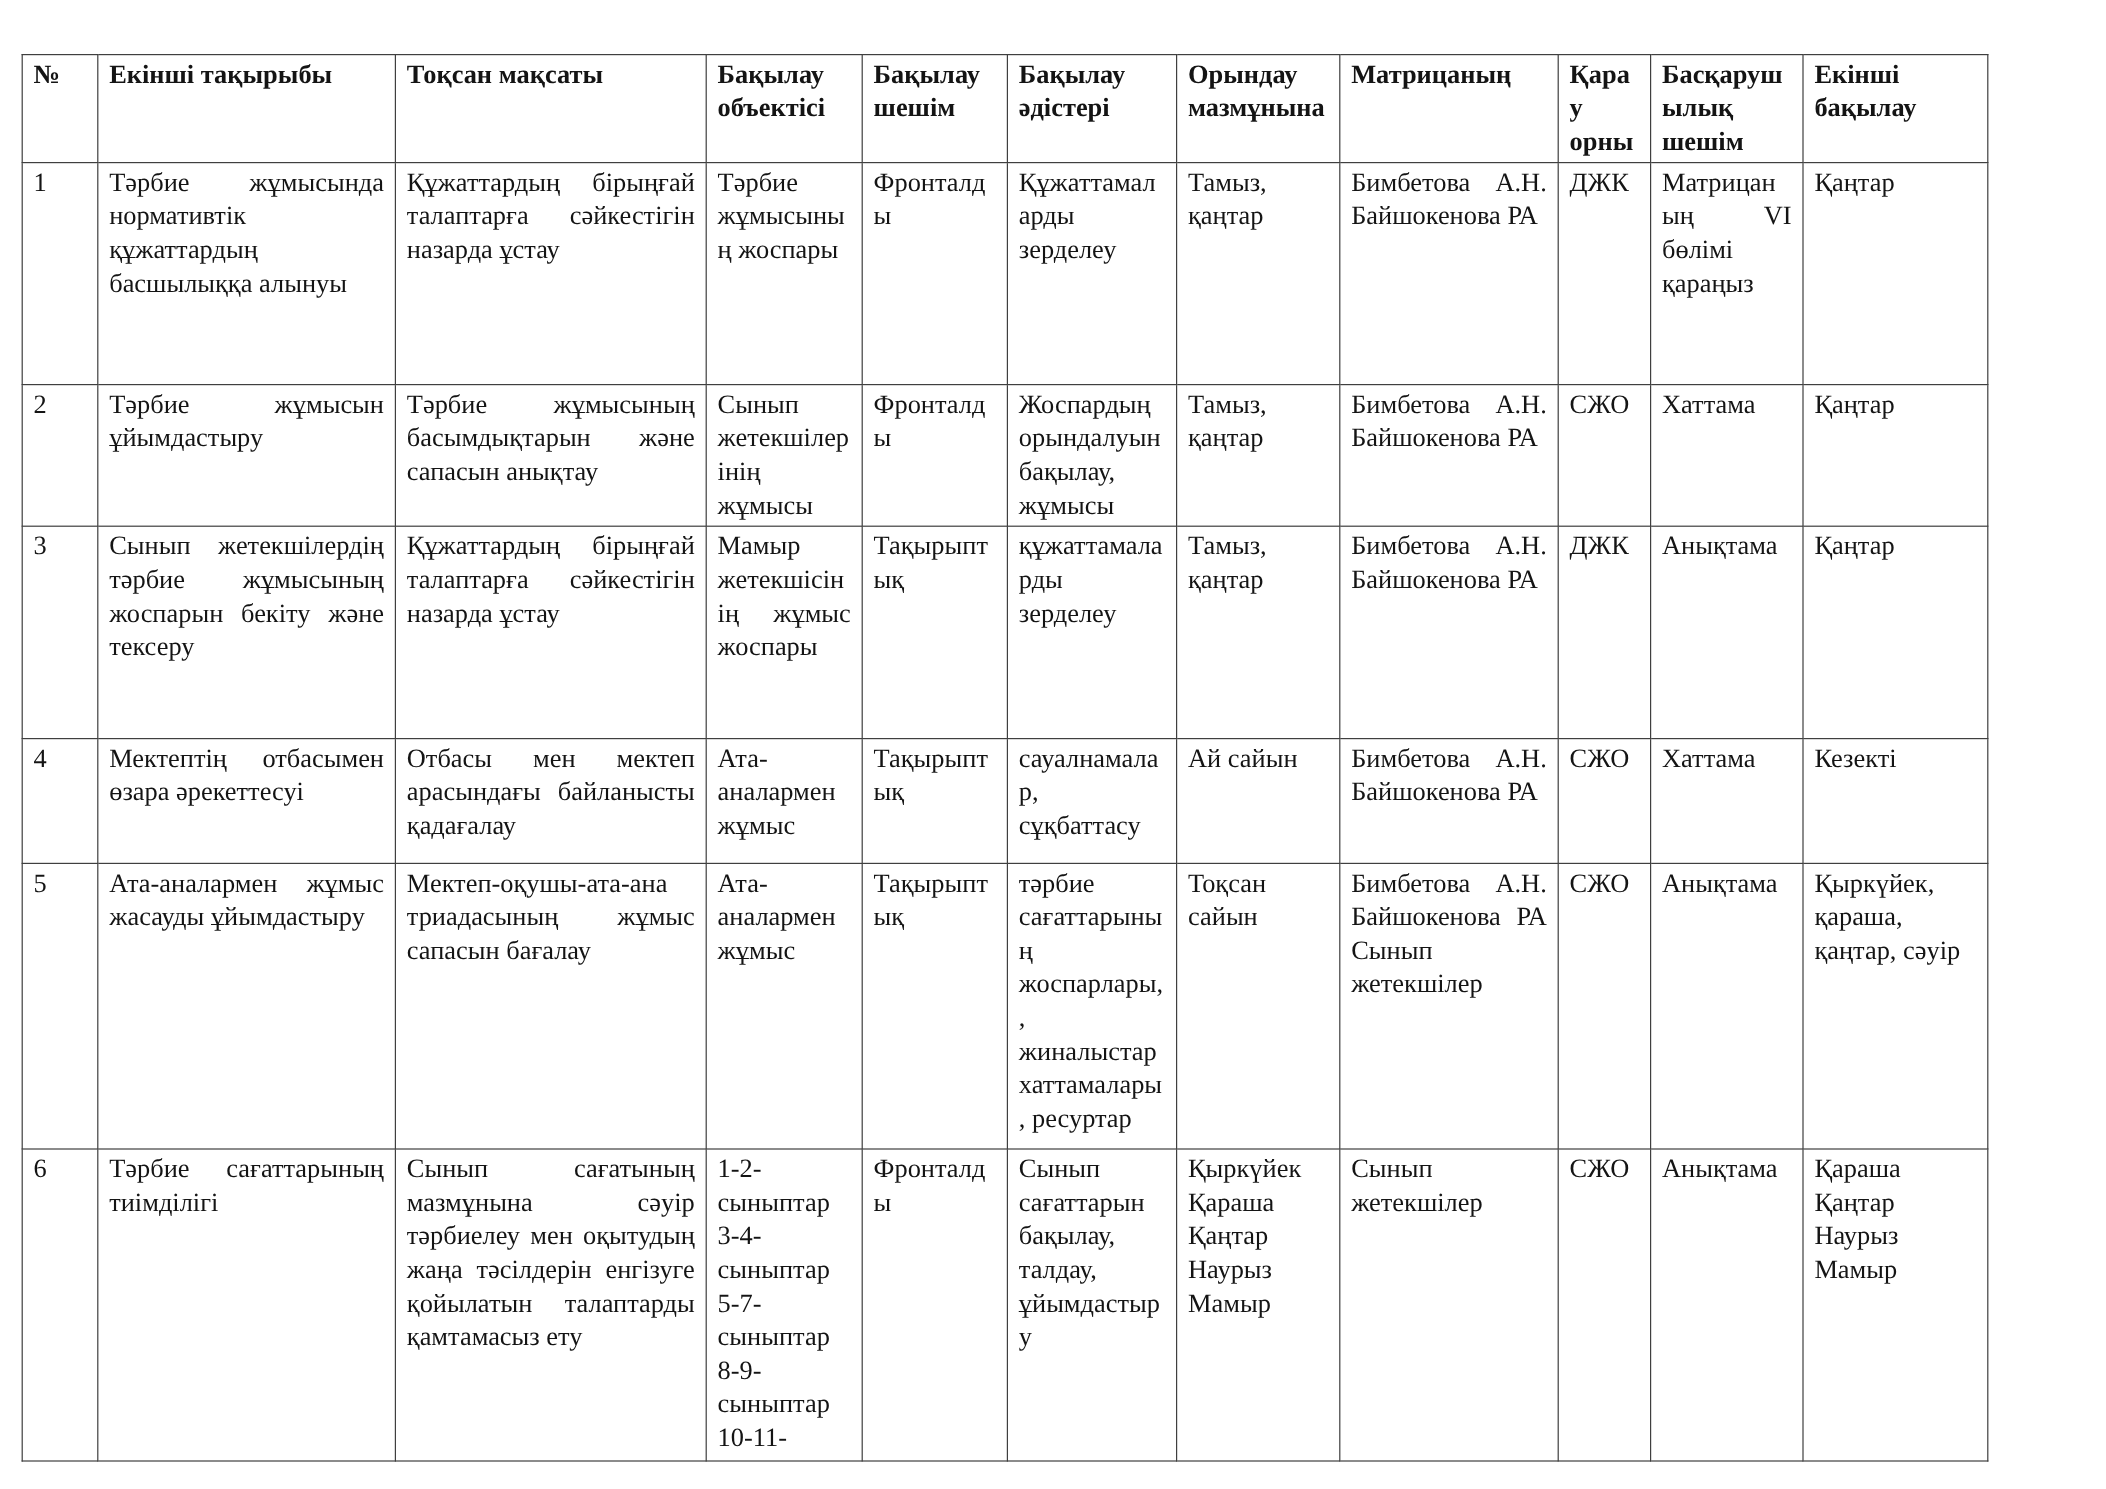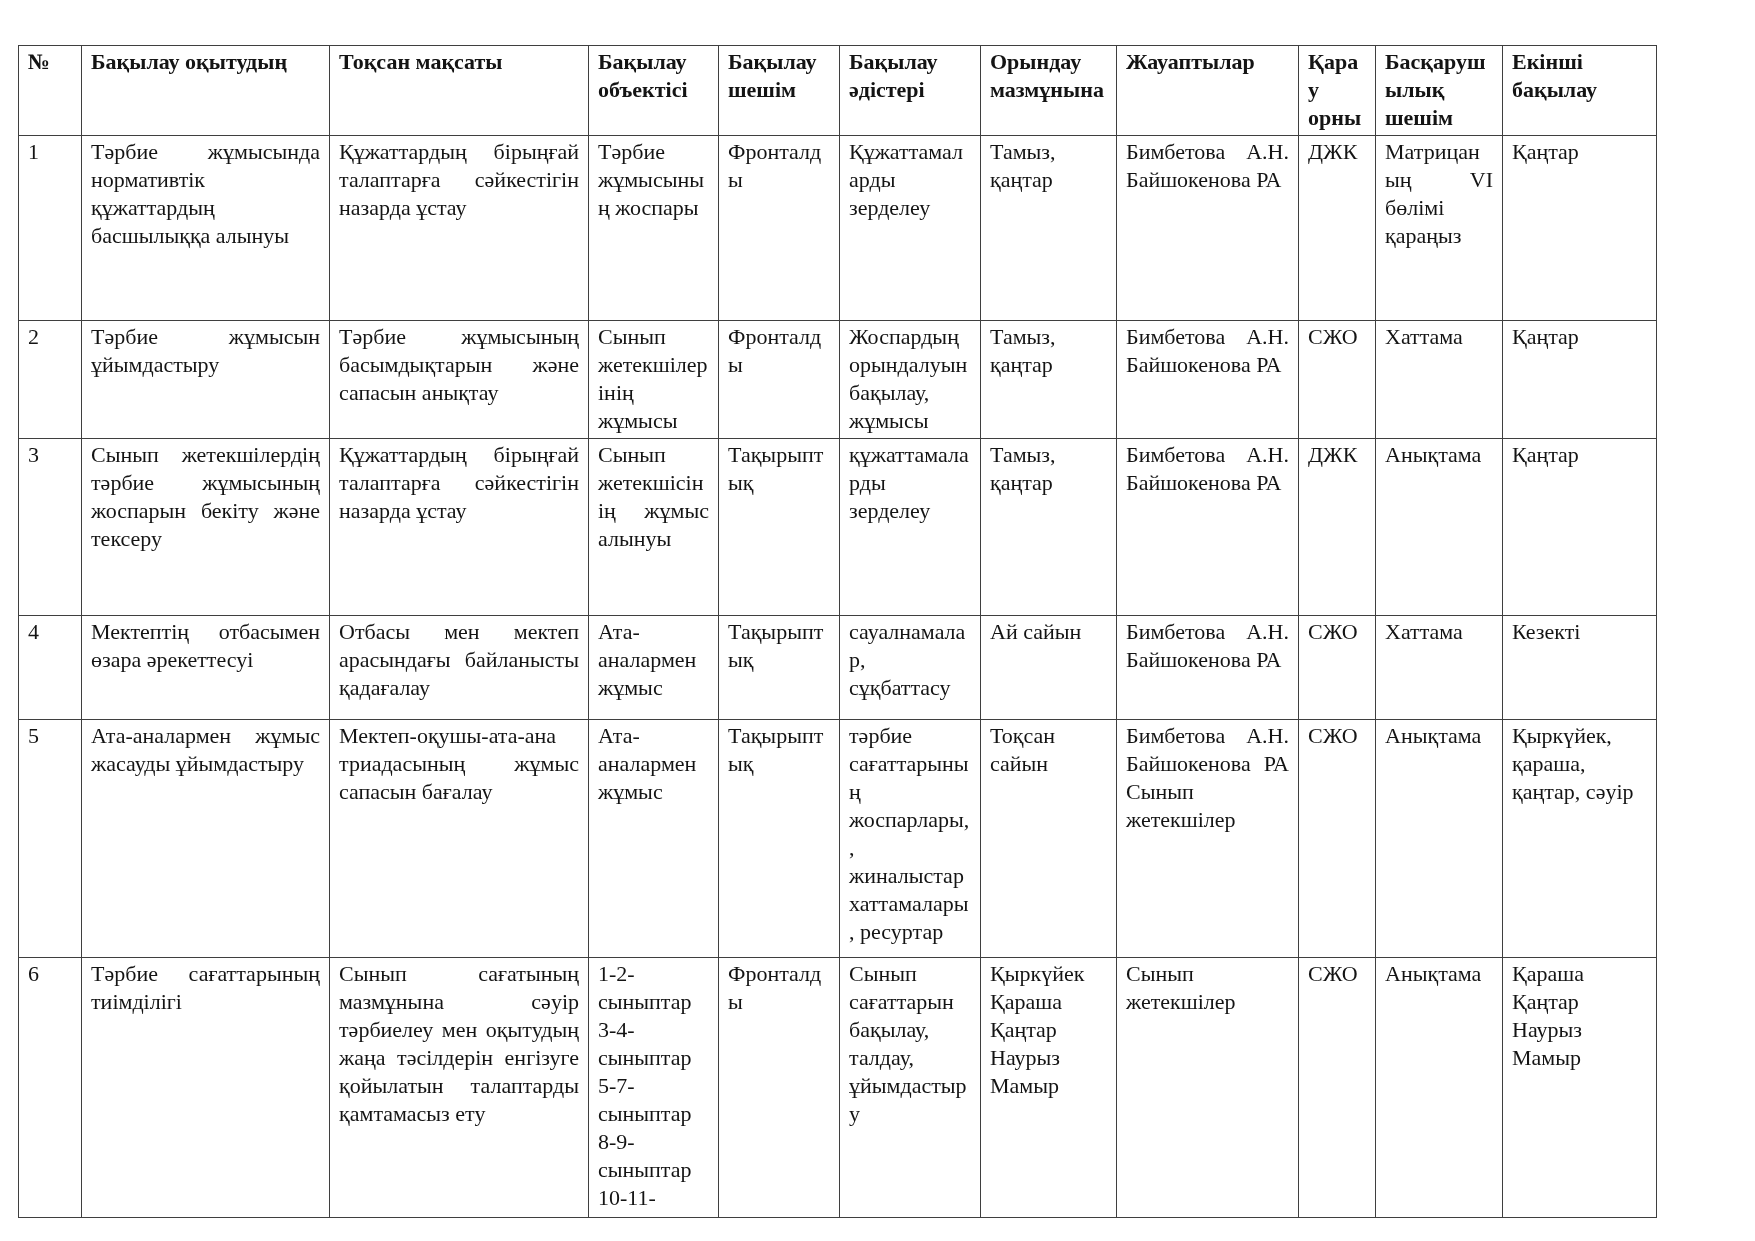--- a/index.html
+++ b/index.html
@@ -59,27 +59,27 @@
       <col style="width:141px">
       <col style="width:136px">
       <col style="width:182px">
       <col style="width:77px">
       <col style="width:127px">
       <col style="width:154px">
     </colgroup>
     <thead>
       <tr class="hrow">
         <th>№</th>
-        <th>Бақылау оқытудың</th>
+        <th>Екінші тақырыбы</th>
         <th>Тоқсан мақсаты</th>
         <th>Бақылау объектісі</th>
         <th>Бақылау шешім</th>
         <th>Бақылау әдістері</th>
         <th>Орындау мазмұнына</th>
-        <th>Жауаптылар</th>
+        <th>Матрицаның</th>
         <th>Қарау орны</th>
         <th>Басқарушылық шешім</th>
         <th>Екінші бақылау</th>
       </tr>
     </thead>
     <tbody>
       <tr class="r1">
         <td>1</td>
         <td>Тәрбие жұмысында нормативтік құжаттардың басшылыққа алынуы</td>
         <td>Құжаттардың бірыңғай талаптарға сәйкестігін назарда ұстау</td>
@@ -102,21 +102,21 @@
         <td>Тамыз, қаңтар</td>
         <td>Бимбетова А.Н. Байшокенова РА</td>
         <td>СЖО</td>
         <td>Хаттама</td>
         <td>Қаңтар</td>
       </tr>
       <tr class="r3">
         <td>3</td>
         <td>Сынып жетекшілердің тәрбие жұмысының жоспарын бекіту және тексеру</td>
         <td>Құжаттардың бірыңғай талаптарға сәйкестігін назарда ұстау</td>
-        <td>Сынып жетекшісінің жұмыс алынуы</td>
+        <td>Мамыр жетекшісінің жұмыс жоспары</td>
         <td>Тақырыптық</td>
         <td>құжаттамаларды зерделеу</td>
         <td>Тамыз, қаңтар</td>
         <td>Бимбетова А.Н. Байшокенова РА</td>
         <td>ДЖК</td>
         <td>Анықтама</td>
         <td>Қаңтар</td>
       </tr>
       <tr class="r4">
         <td>4</td>

